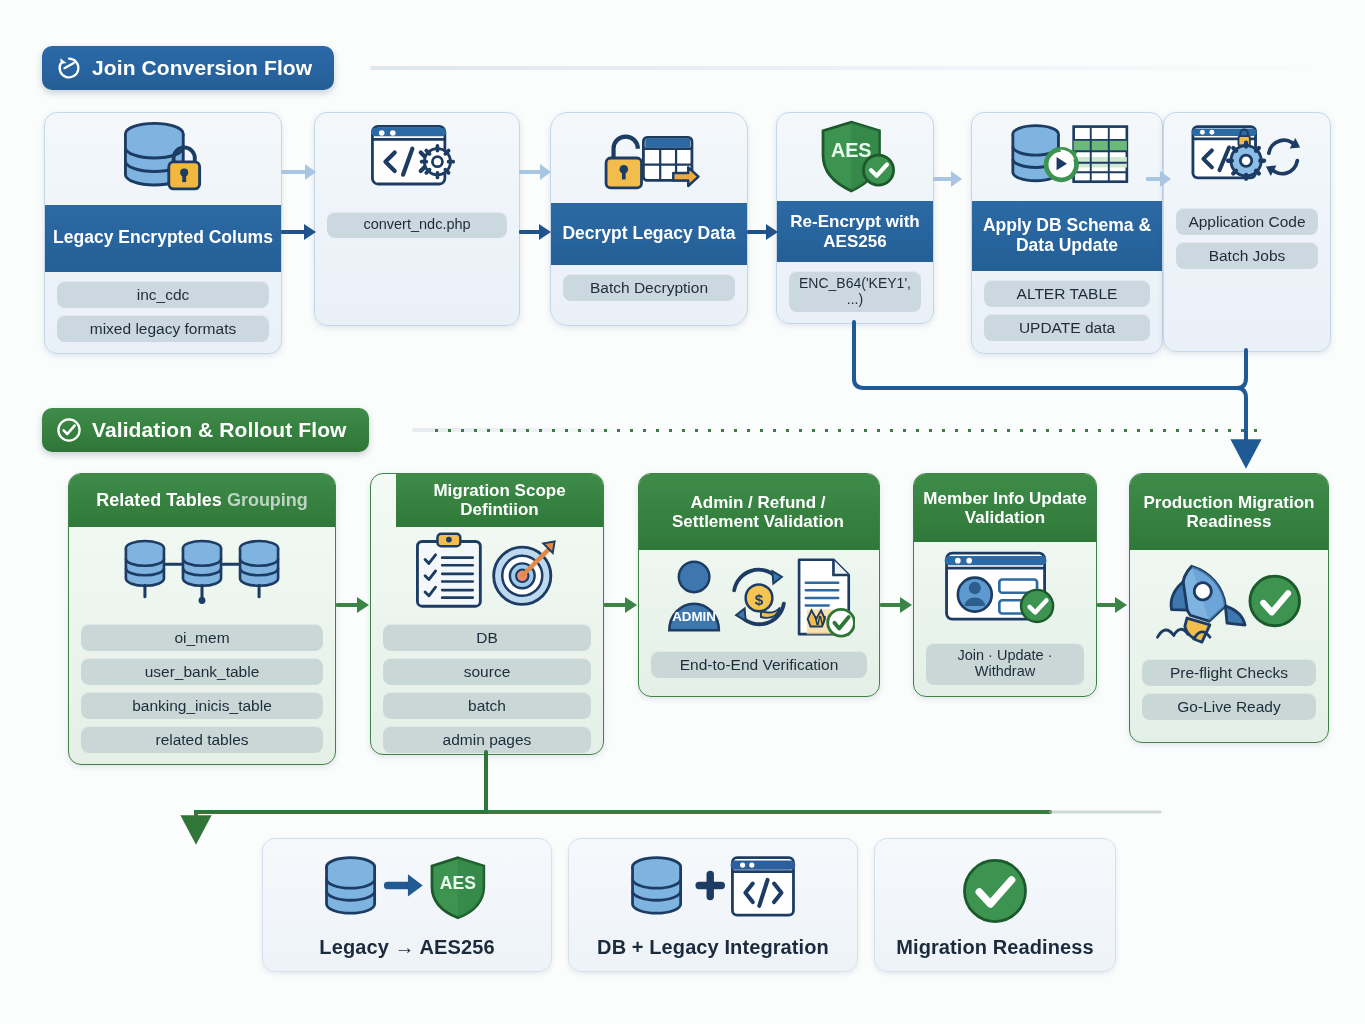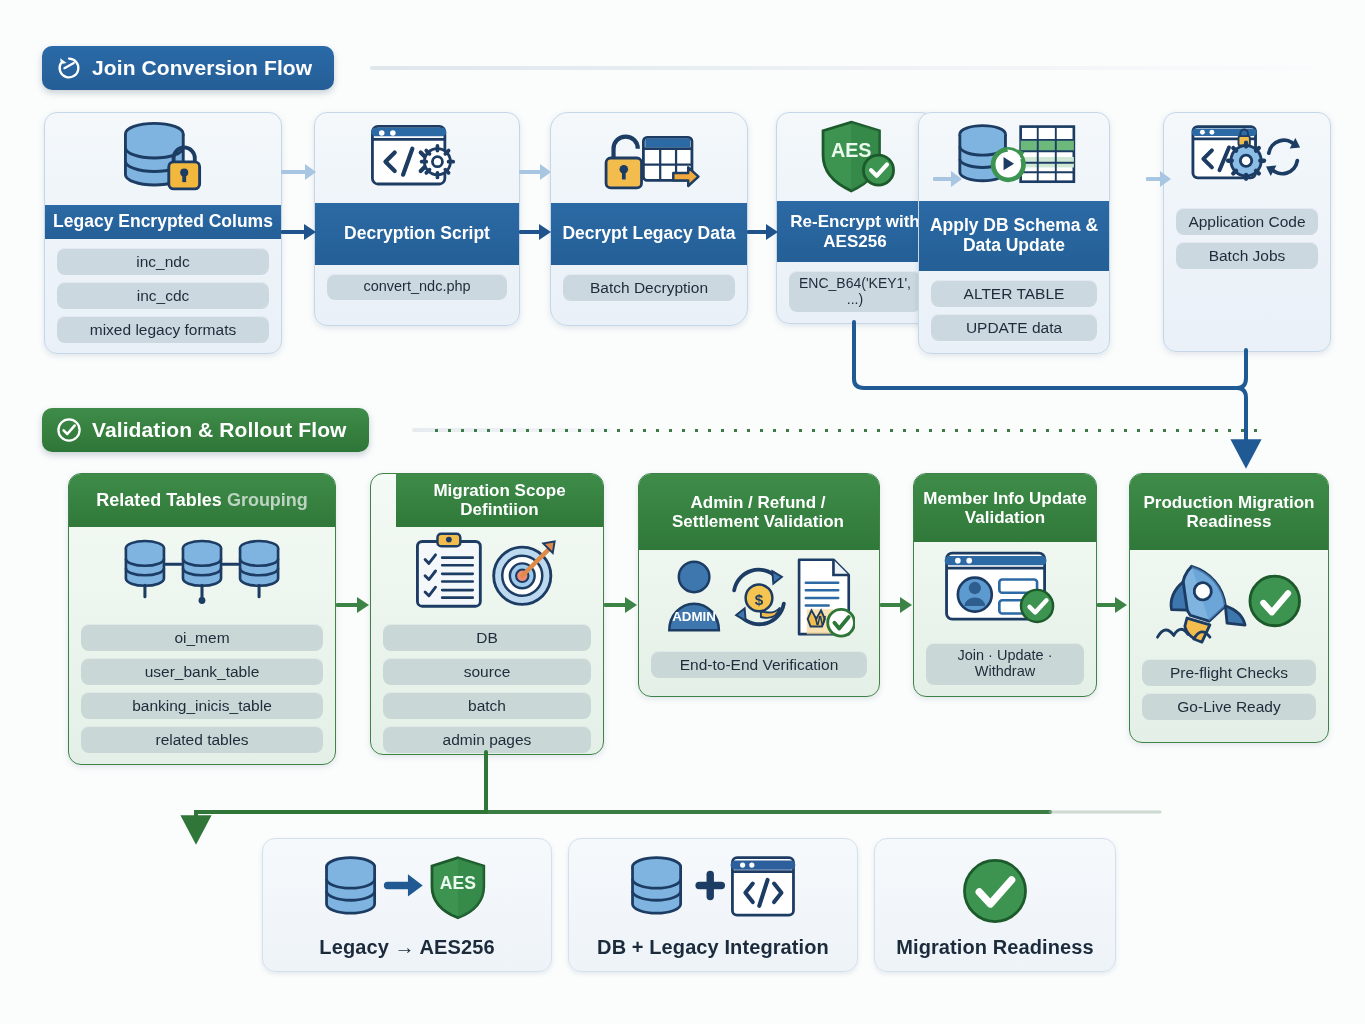--- a/index.html
+++ b/index.html
@@ -146,21 +146,20 @@
         <g>
           <path d="M66,48 v-6 a11,11 0 0 1 22,0 v6" fill="none" stroke="#1c3c63" stroke-width="4"></path>
           <rect x="61" y="46" width="32" height="28" rx="5" fill="#f2b73d" stroke="#1c3c63" stroke-width="3"></rect>
           <circle cx="77" cy="57" r="4.2" fill="#1c3c63"></circle>
           <rect x="75" y="59" width="4" height="8" fill="#1c3c63"></rect>
         </g>
       </svg>
     </div>
     <div class="band blue" style="height:56px;">Legacy Encrypted Colums</div>
     <div class="pills">
-      <div class="pill">inc_ndc</div>
       <div class="pill">inc_cdc</div>
       <div class="pill">mixed legacy formats</div>
     </div>
   </div>
 
   <div class="arrow light" style="left:281px;top:164px;width:36px;height:16px;">
     <div class="shaft" style="width:25px;"></div>
       <div class="head" style="left:24px;"></div>
   </div>
   <div class="arrow dark" style="left:281px;top:224px;width:36px;height:16px;">
@@ -190,21 +189,20 @@
             <path d="M-17,0 h5"></path>
               <path d="M17,0 h-5"></path>
             <path d="M-12,-12 l3.5,3.5"></path>
               <path d="M12,12 l-3.5,-3.5"></path>
             <path d="M12,-12 l-3.5,3.5"></path>
               <path d="M-12,12 l3.5,-3.5"></path>
           </g>
         </g>
       </svg>
     </div>
-    <div class="band blue" style="height:48px;">Decryption Script</div>
     <div class="pills">
       <div class="pill mono">convert_ndc.php</div>
     </div>
   </div>
 
   <div class="arrow light" style="left:519px;top:164px;width:32px;height:16px;">
     <div class="shaft" style="width:22px;"></div>
       <div class="head" style="left:21px;"></div>
   </div>
   <div class="arrow dark" style="left:519px;top:224px;width:32px;height:16px;">
@@ -256,21 +254,21 @@
     <div class="pills">
       <div class="pill mono" style="font-size:14px;">ENC_B64('KEY1', ...)</div>
     </div>
   </div>
 
   <div class="arrow light" style="left:933px;top:171px;width:30px;height:16px;">
     <div class="shaft" style="width:19px;"></div>
       <div class="head" style="left:18px;"></div>
   </div>
 
-  <div class="card blue" style="left:918px;top:112px;width:190px;height:240px;">
+  <div class="card blue" style="left:971px;top:112px;width:190px;height:240px;">
     <div class="icon-area" style="height:88px;">
       <svg viewBox="0 0 134 80" width="128" height="76">
         <g stroke="#1c3c63" stroke-width="3">
           <ellipse cx="34" cy="16" rx="24" ry="9" fill="#7fb4e0"></ellipse>
           <path d="M10,16 v40 a24,9 0 0 0 48,0 v-40" fill="#7fb4e0"></path>
           <path d="M10,29 a24,9 0 0 0 48,0" fill="none"></path>
           <path d="M10,42 a24,9 0 0 0 48,0" fill="none"></path>
         </g>
         <g>
           <rect x="74" y="8" width="56" height="58" fill="#ffffff" stroke="#1c3c63" stroke-width="2.8"></rect>

